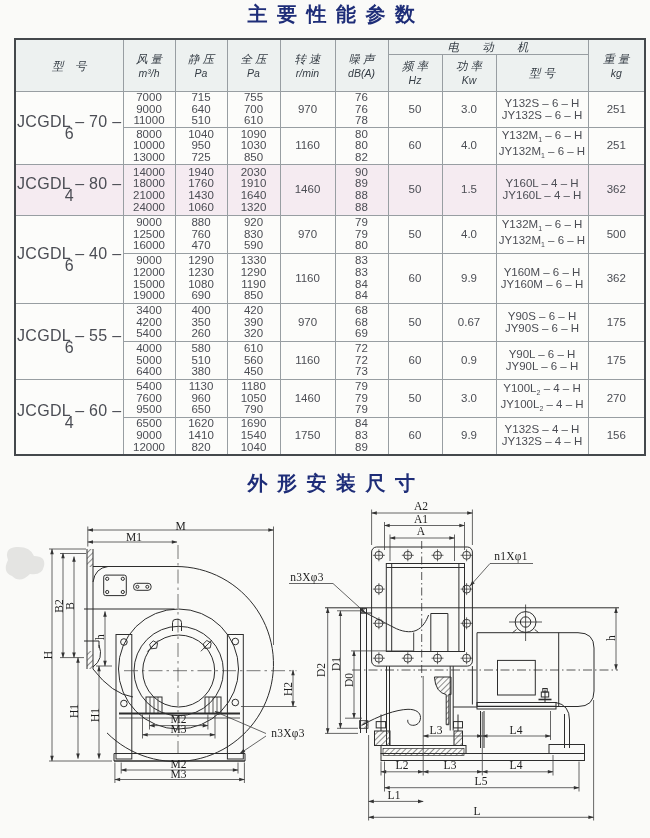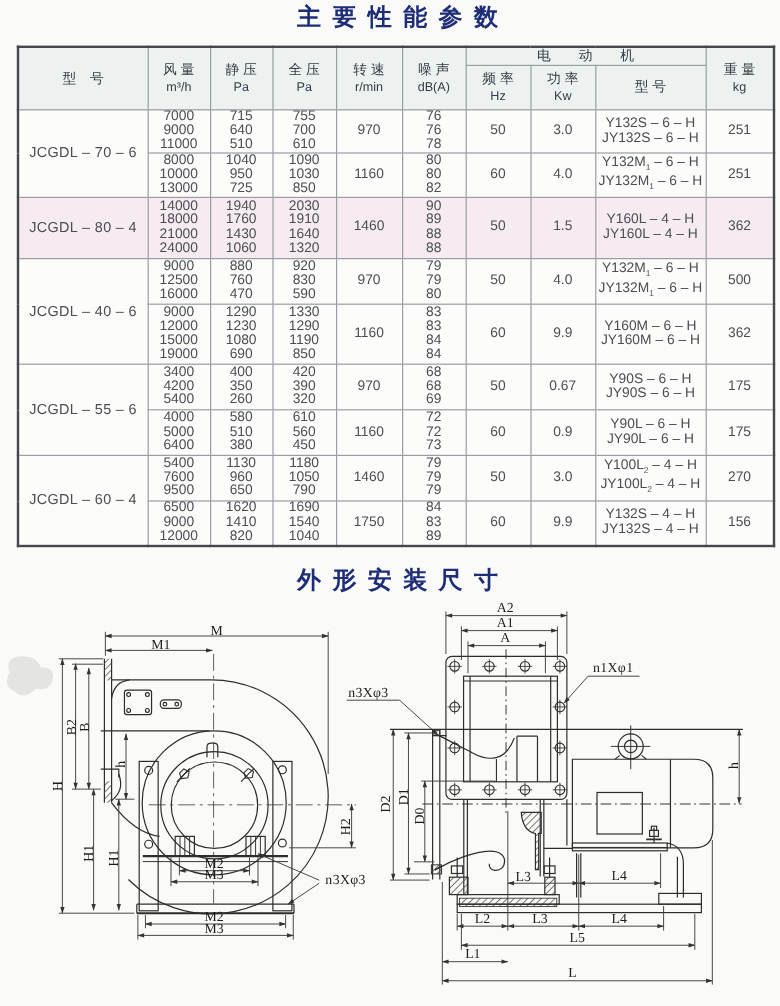--- a/index.html
+++ b/index.html
@@ -2,23 +2,23 @@
 <html><head>
 <meta charset="utf-8">
 <style>
 html,body{margin:0;padding:0;}
 body{width:650px;height:838px;position:relative;background:#fafaf8;font-family:"Liberation Sans",sans-serif;overflow:hidden;}
 .title{position:absolute;left:5px;width:650px;text-align:center;font-weight:bold;font-size:20px;letter-spacing:9.5px;text-indent:12px;color:#1e2d78;font-family:"Liberation Sans",sans-serif;}
 #t1{top:1px;}
 #t2{top:470px;}
 table{position:absolute;left:14px;top:38px;border-collapse:collapse;table-layout:fixed;background:#fcfcfa;}
 td,th{border:1px solid #989ea2;font-weight:normal;padding:0;text-align:center;vertical-align:middle;color:#4b4d54;font-size:11.5px;line-height:11.7px;}
-th{color:#343c44;font-size:11.5px;line-height:14px;}
+th{color:#343c44;font-size:11.5px;line-height:14px;font-style:italic;}
 .unit{font-size:10.5px;}
-.mod{font-size:12px;letter-spacing:0.3px;}
+.mod{font-size:16px;letter-spacing:0.3px;}
 .grp{border-bottom:1.5px solid #62686d;}
 .outer{border:2px solid #44484c;}
 .pink{background:#f5ebf1;}
 .hdr{background:#edf1f0;}
 sub{font-size:7px;}
 </style>
 </head>
 <body>
 <div class="title" id="t1">主要性能参数</div>
 <div class="title" id="t2">外形安装尺寸</div>

